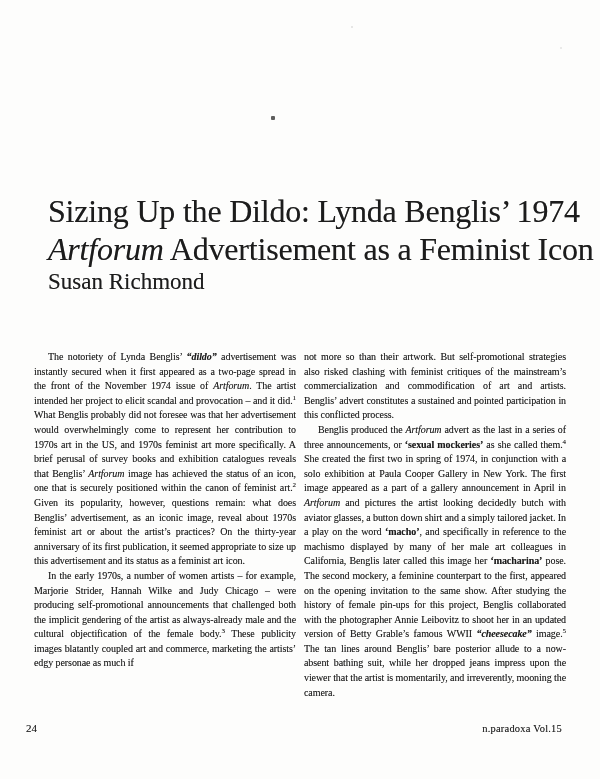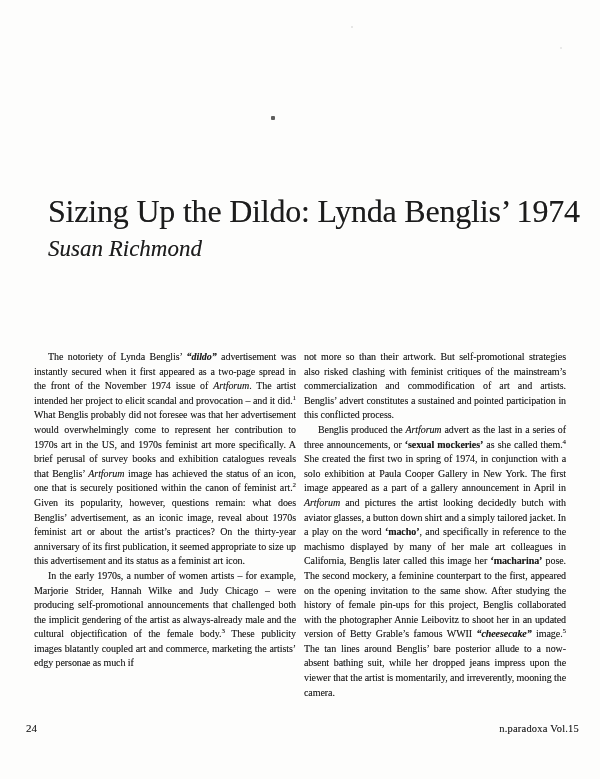--- a/index.html
+++ b/index.html
@@ -13,22 +13,21 @@
     box-sizing:border-box;
   }
   
   .title-block{position:absolute;left:48px;top:192px;width:520px;}
   .title-line{
     font-size:32px;line-height:38px;font-weight:normal;
     letter-spacing:-0.2px;white-space:nowrap;
     text-shadow:0 0 0.5px rgba(0,0,0,0.45);
   }
   .author{
-    margin-top:5px;
-    font-size:23px;font-style:italic;line-height:28px;
+    font-size:23px;line-height:28px;
     text-shadow:0 0 0.5px rgba(0,0,0,0.4);
   }
   
   .columns{
     position:absolute;left:34px;top:350px;width:538px;
     display:flex;gap:8px;
   }
   .col{width:262px;}
   .body-para{
     margin:0;
@@ -45,21 +44,21 @@
   .run-i{font-style:italic;}
   .run-b{font-weight:bold;}
   .run-bi{font-weight:bold;font-style:italic;}
   sup{font-size:7px;line-height:0;vertical-align:4px;}
   
   .footer-page-number{
     position:absolute;left:26px;top:722px;
     font-size:11px;text-shadow:0 0 0.4px rgba(0,0,0,0.4);text-align:right;
   }
   .footer-journal{
-    position:absolute;right:21px;top:723px;
+    position:absolute;right:38px;top:723px;
     font-size:10.5px;letter-spacing:0.2px;
     text-shadow:0 0 0.4px rgba(0,0,0,0.4);
   }
   
   .speck{position:absolute;border-radius:1px;}
   .speck-1{left:271px;top:116px;width:4px;height:4px;background:rgba(40,40,40,0.75);}
   .speck-2{left:351px;top:26px;width:2px;height:2px;background:rgba(0,0,0,0.12);}
   .speck-3{left:560px;top:47px;width:2px;height:2px;background:rgba(0,0,0,0.10);}
   .speck-4{left:60px;top:560px;width:2px;height:2px;background:rgba(0,0,0,0.08);}
 </style>
@@ -69,20 +68,21 @@
 <div class="page">
 
   <div class="speck speck-1"></div>
   <div class="speck speck-2"></div>
   <div class="speck speck-3"></div>
   <div class="speck speck-4"></div>
 
   <header class="title-block">
     <h1 style="margin:0;font-weight:normal;">
       <div class="title-line"><span>Sizing Up the Dildo: Lynda Benglis’ 1974</span></div>
+      <div class="title-line"><span class="run-i">Artforum</span><span> Advertisement as a Feminist Icon</span></div>
     </h1>
     <div class="author">Susan Richmond</div>
   </header>
 
   <div class="columns">
     <div class="col">
         <p class="body-para indent"><span>The notoriety of Lynda Benglis’ </span><span class="run-bi">“dildo”</span><span> advertisement was instantly secured when it first appeared as a two-page spread in the front of the November 1974 issue of </span><span class="run-i">Artforum</span><span>. The artist intended her project to elicit scandal and provocation – and it did.</span><sup>1</sup><span> What Benglis probably did not foresee was that her advertisement would overwhelmingly come to represent her contribution to 1970s art in the US, and 1970s feminist art more specifically. A brief perusal of survey books and exhibition catalogues reveals that Benglis’ </span><span class="run-i">Artforum</span><span> image has achieved the status of an icon, one that is securely positioned within the canon of feminist art.</span><sup>2</sup><span> Given its popularity, however, questions remain: what does Benglis’ advertisement, as an iconic image, reveal about 1970s feminist art or about the artist’s practices? On the thirty-year anniversary of its first publication, it seemed appropriate to size up this advertisement and its status as a feminist art icon.</span></p>
         <p class="body-para indent"><span>In the early 1970s, a number of women artists – for example, Marjorie Strider, Hannah Wilke and Judy Chicago – were producing self-promotional announcements that challenged both the implicit gendering of the artist as always-already male and the cultural objectification of the female body.</span><sup>3</sup><span> These publicity images blatantly coupled art and commerce, marketing the artists’ edgy personae as much if</span></p>
       </div>
     <div class="col">

